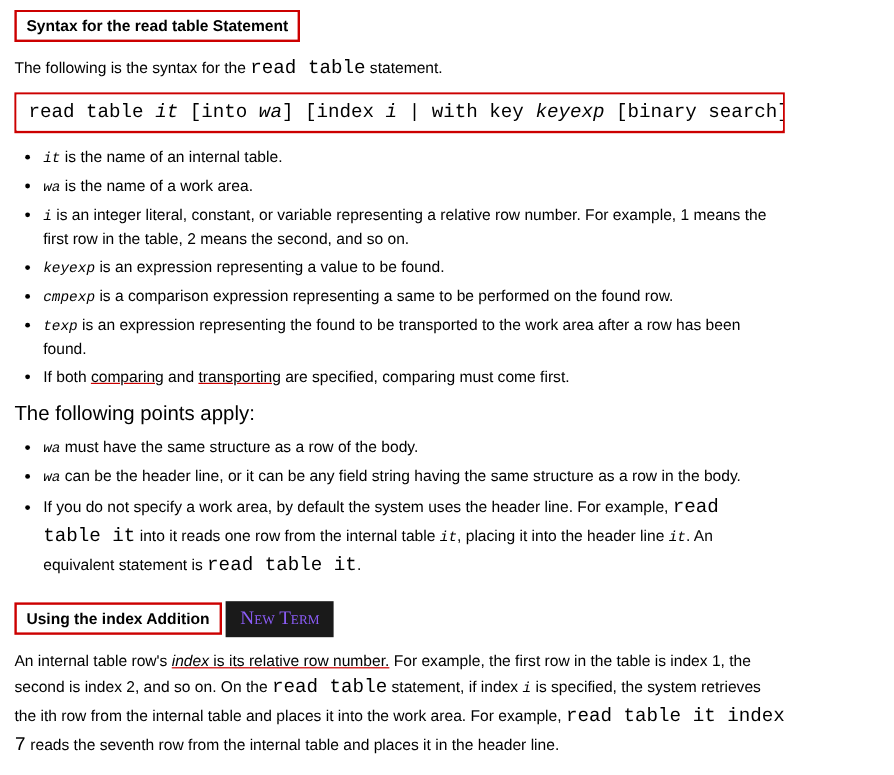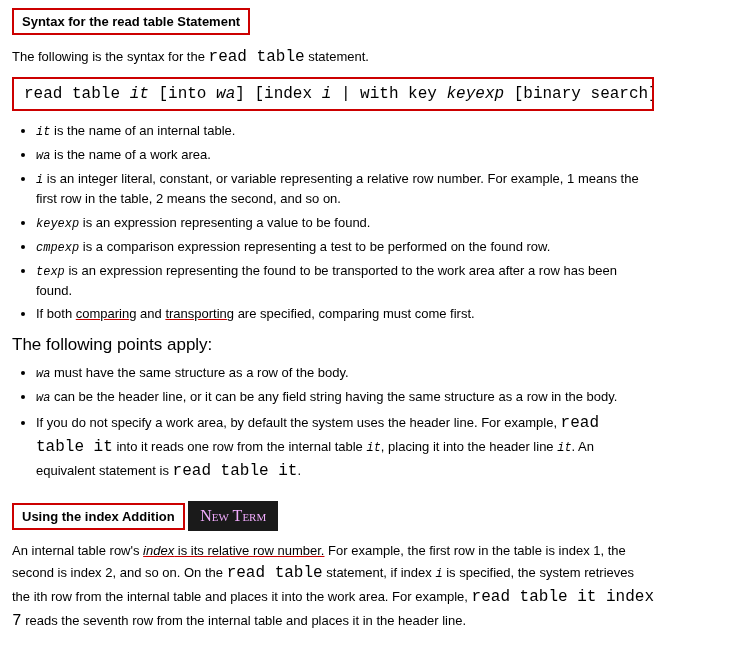--- a/index.html
+++ b/index.html
@@ -69,21 +69,21 @@
     }
 
     .underline-red {
       text-decoration: underline;
       text-decoration-color: #cc0000;
       -webkit-text-decoration-color: #cc0000;
     }
 
     .new-term-badge {
       background: #1a1a1a;
-      color: #f0abfc;
+      color: #8b5cf6;
       font-family: 'Book Antiqua', 'Palatino Linotype', serif;
       font-size: 16px;
       font-variant: small-caps;
       padding: 6px 12px;
       display: inline-block;
       margin-bottom: 10px;
       margin-top: 4px;
     }
 
     .where-label {
@@ -122,21 +122,21 @@
       <li>
         <span class="code-italic">wa</span><span> is the name of a work area.</span>
       </li>
       <li>
         <span class="code-italic">i</span><span> is an integer literal, constant, or variable representing a relative row number. For example, 1 means the first row in the table, 2 means the second, and so on.</span>
       </li>
       <li>
         <span class="code-italic">keyexp</span><span> is an expression representing a value to be found.</span>
       </li>
       <li>
-        <span class="code-italic">cmpexp</span><span> is a comparison expression representing a test to be performed on the found row.</span>
+        <span class="code-italic">cmpexp</span><span> is a comparison expression representing a same to be performed on the found row.</span>
       </li>
       <li>
         <span class="code-italic">texp</span><span> is an expression representing the found to be transported to the work area after a row has been found.</span>
       </li>
       <li>
         <span>If both </span><span class="underline-red">comparing</span><span> and </span><span class="underline-red">transporting</span><span> are specified, comparing must come first.</span>
       </li>
     </ul>
 
     <p class="points-label">The following points apply:</p>

